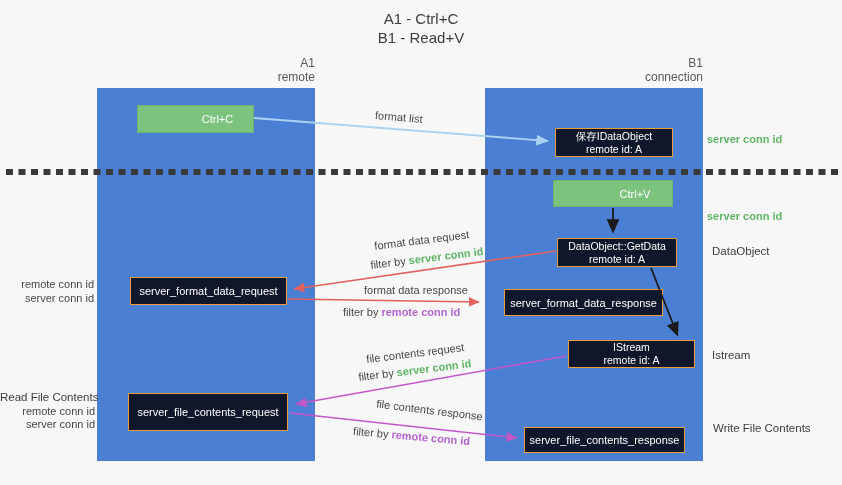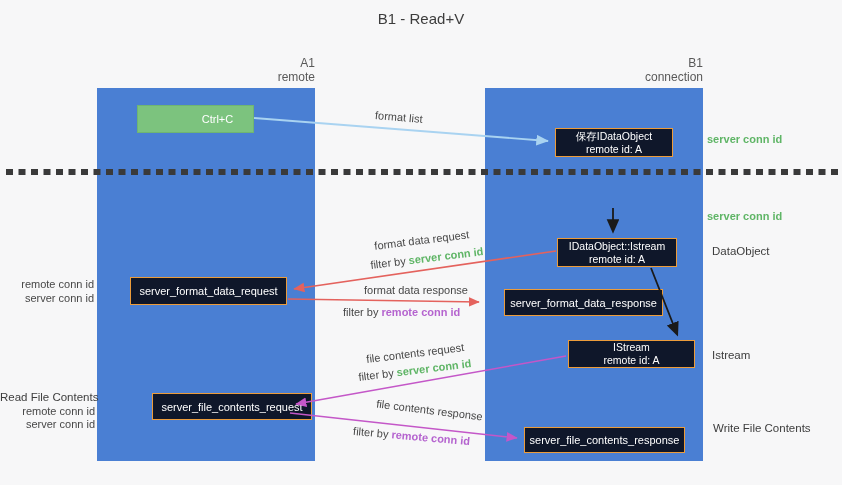--- a/index.html
+++ b/index.html
@@ -29,20 +29,21 @@
   .rot-p5{transform:rotate(5deg);}
   .rot-p7{transform:rotate(7deg);}
   svg.overlay{position:absolute;top:0;left:0;pointer-events:none;}
 </style>
 </head>
 <body>
 
 <div class="canvas">
 
   <div class="title">
+    <div>A1 - Ctrl+C</div>
     <div>B1 - Read+V</div>
   </div>
 
   <div class="lane-header" style="left:97px;">
     <div>A1</div>
     <div>remote</div>
   </div>
   <div class="lane-header" style="left:485px;">
     <div>B1</div>
     <div>connection</div>
@@ -50,30 +51,33 @@
 
   <div class="lane" style="left:97px;"></div>
   <div class="lane" style="left:485px;"></div>
 
   <div class="box green" style="left:137px;top:105px;width:117px;height:28px;">
     <span>Ctrl+C</span>
   </div>
   <div class="box orange" style="left:130px;top:277px;width:157px;height:28px;">
     <span>server_format_data_request</span>
   </div>
-  <div class="box orange" style="left:128px;top:393px;width:160px;height:27px;margin-left:24px;">
+  <div class="box orange" style="left:128px;top:393px;width:160px;height:38px;">
     <span>server_file_contents_request</span>
   </div>
 
   <div class="box orange two-line" style="left:555px;top:128px;width:118px;height:29px;">
     <div>保存IDataObject</div>
     <div>remote id: A</div>
   </div>
+  <div class="box green" style="left:553px;top:180px;width:120px;height:27px;">
+    <span>Ctrl+V</span>
+  </div>
   <div class="box orange two-line" style="left:557px;top:238px;width:120px;height:29px;">
-    <div>IDataObject::Istream</div>
+    <div>DataObject::GetData</div>
     <div>remote id: A</div>
   </div>
   <div class="box orange" style="left:504px;top:289px;width:159px;height:27px;text-align:right;">
     <span>server_format_data_response</span>
   </div>
   <div class="box orange two-line" style="left:568px;top:340px;width:127px;height:28px;">
     <div>IStream</div>
     <div>remote id: A</div>
   </div>
   <div class="box orange" style="left:524px;top:427px;width:161px;height:26px;">

